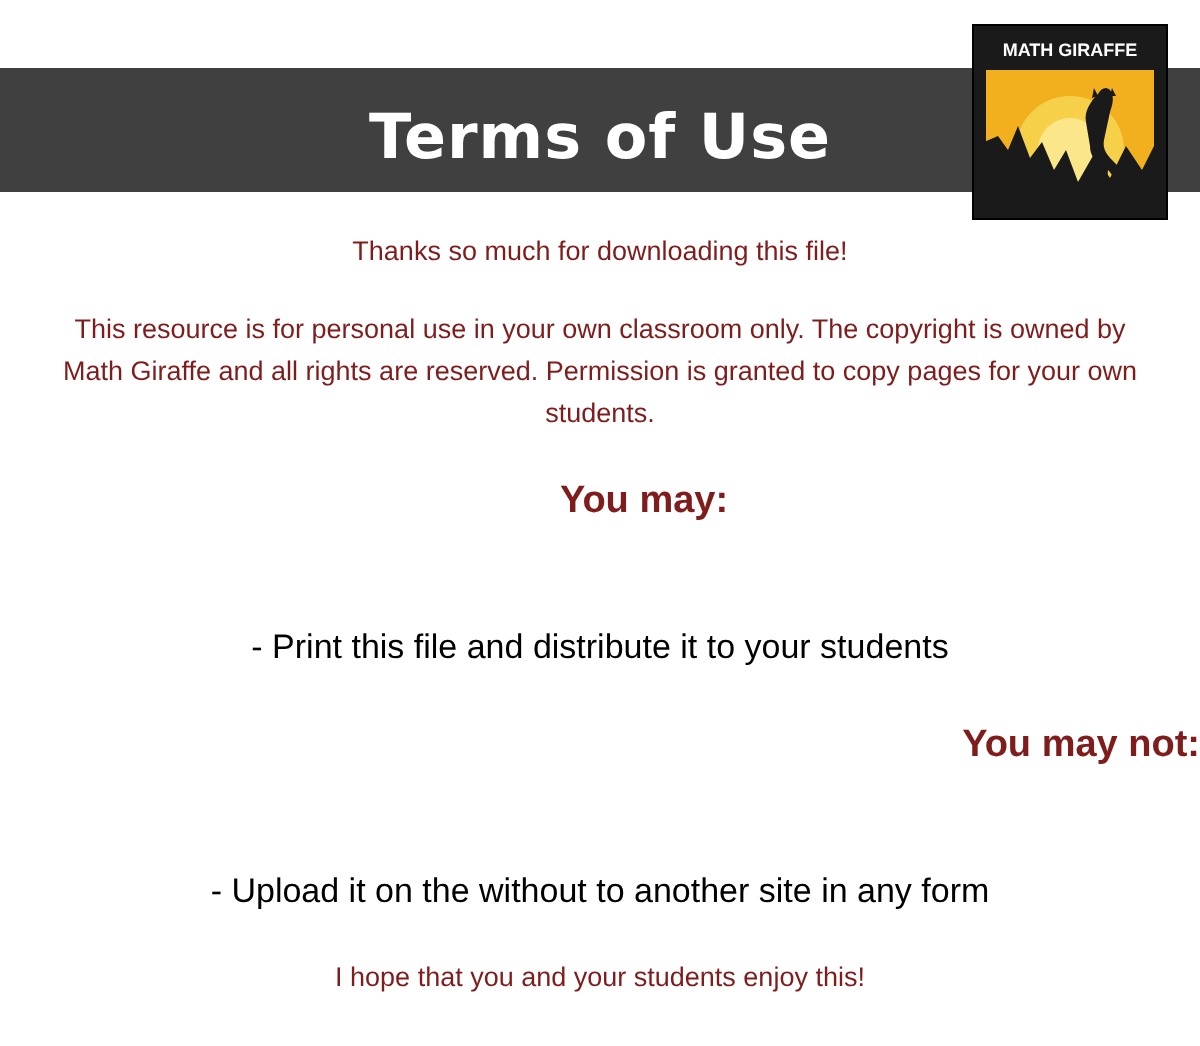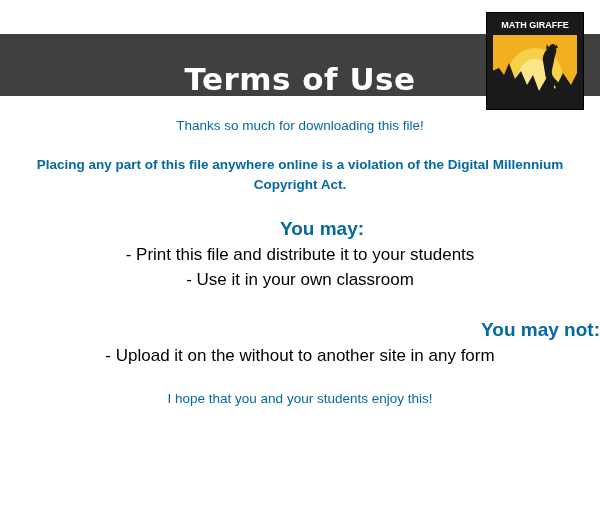--- a/index.html
+++ b/index.html
@@ -26,21 +26,21 @@
     position: absolute;
     left: 0;
     top: 34px;
     width: 600px;
     height: 62px;
     background: #404040;
   }
   .header-title {
     position: absolute;
     left: 0;
-    top: 48px;
+    top: 38px;
     width: 600px;
     height: 62px;
     line-height: 62px;
     text-align: center;
     color: #ffffff;
     font-size: 31px;
     font-weight: bold;
     letter-spacing: 0.5px;
     font-family: "DejaVu Sans", sans-serif;
   }
@@ -66,21 +66,21 @@
   .content {
     position: absolute;
     left: 0;
     top: 104px;
     width: 600px;
     text-align: center;
   }
   .para {
     margin: 0 auto;
     text-align: center;
-    color: #0369a1;
+    color: #7f1d1d;
   }
   .thanks {
     width: 520px;
     font-size: 13.5px;
     padding-top: 14px;
   }
   .resource {
     width: 540px;
     font-size: 13.5px;
     padding-top: 22px;
@@ -106,20 +106,21 @@
   }
   .bullets {
     font-size: 17px;
     line-height: 1.45;
     padding-top: 3px;
     width: 580px;
     margin: 0 auto;
   }
   .bullets div {
     white-space: nowrap;
+    margin-top: 46px;
   }
   .hope {
     width: 520px;
     font-size: 13.5px;
     padding-top: 22px;
   }
 </style>
 </head>
 <body>
 
@@ -142,26 +143,25 @@
         <path d="M60 31 l2 4 l-3 1 z"></path>
         <path d="M69 31 l-1 4 l3 0 z"></path>
       </g>
       <rect x="5" y="21" width="86" height="70" fill="none" stroke="#1a1a1a" stroke-width="2"></rect>
       <text x="48" y="15" text-anchor="middle" font-family="Liberation Sans, sans-serif" font-size="9" font-weight="bold" fill="#ffffff">MATH GIRAFFE</text>
     </svg>
   </div>
 
   <div class="content">
     <div class="para thanks">Thanks so much for downloading this file!</div>
-    <div class="para warning">Placing any part of this file anywhere online is a violation of the Digital Millennium Copyright Act.</div>
+    <div class="para resource">This resource is for personal use in your own classroom only.  The copyright is owned by Math Giraffe and all rights are reserved.  Permission is granted to copy pages for your own students.</div>
 
     <div class="para section-head">You may:</div>
     <div class="bullets">
       <div>-  Print this file and distribute it to your students</div>
-      <div>-  Use it in your own classroom</div>
     </div>
 
     <div class="para section-head second">You may not:</div>
     <div class="bullets">
       <div>-  Upload it on the without to another site in any form</div>
     </div>
 
     <div class="para hope">I hope that you and your students enjoy this!</div>
 
   </div>

